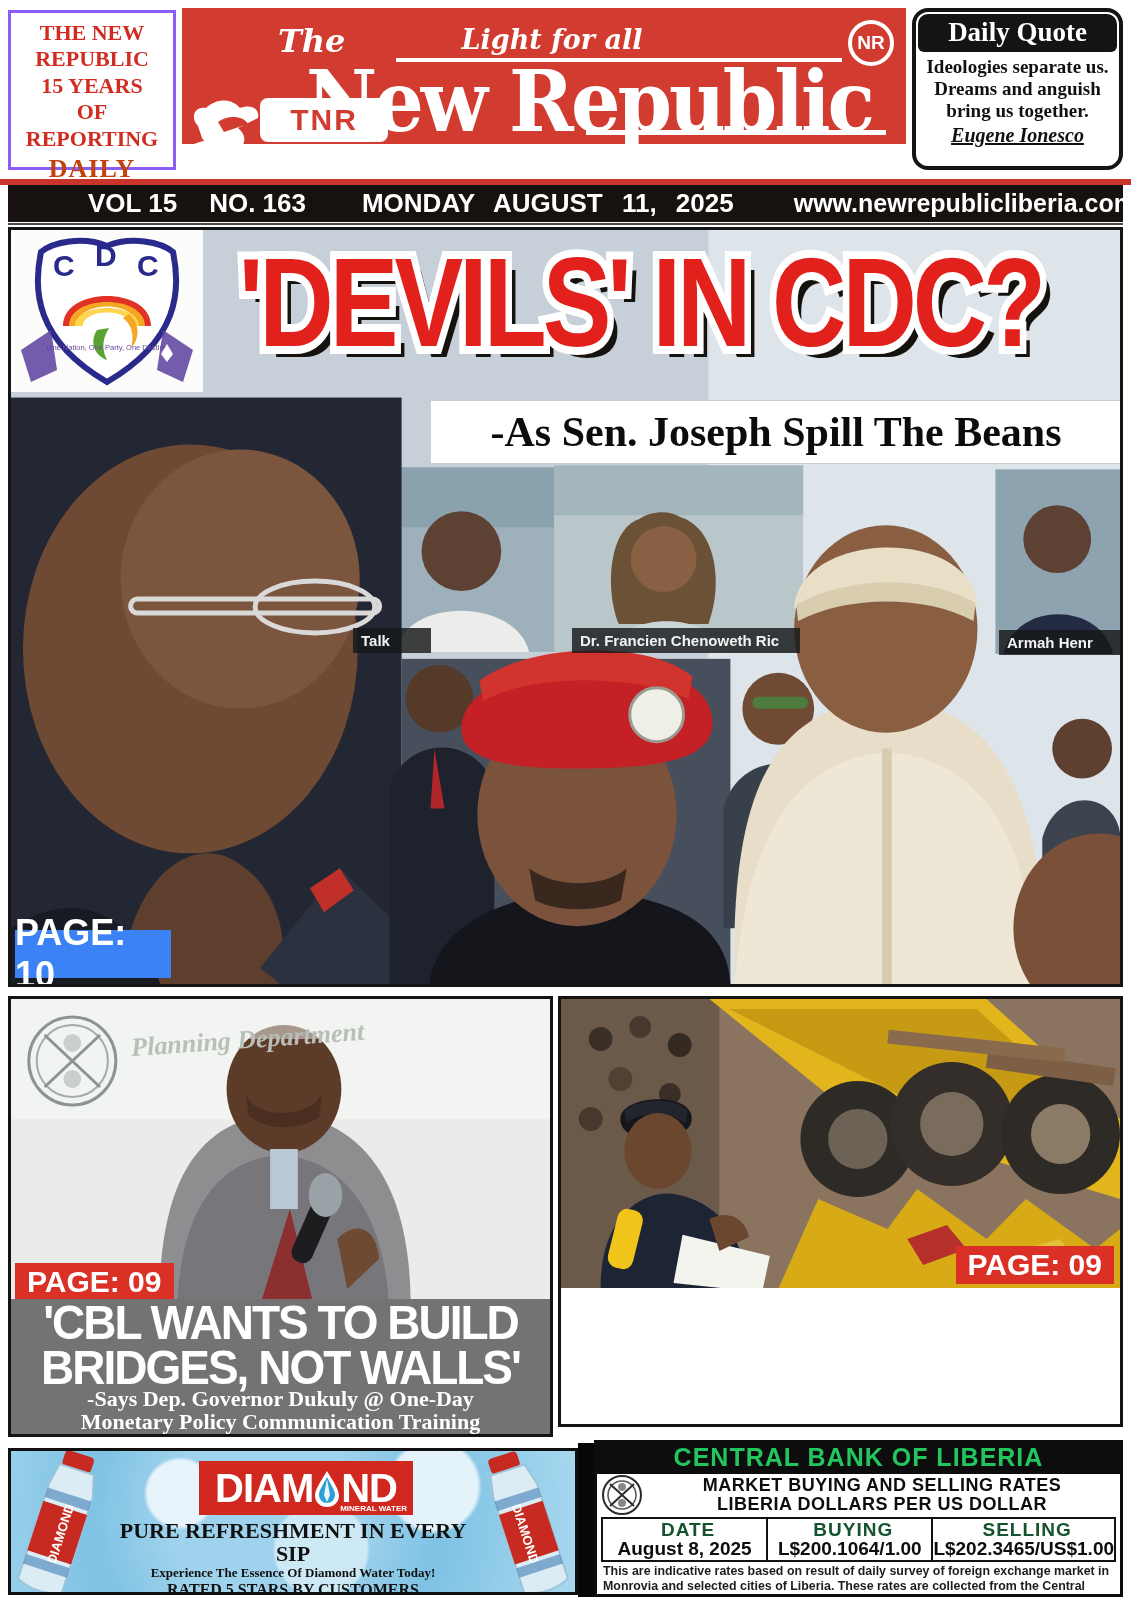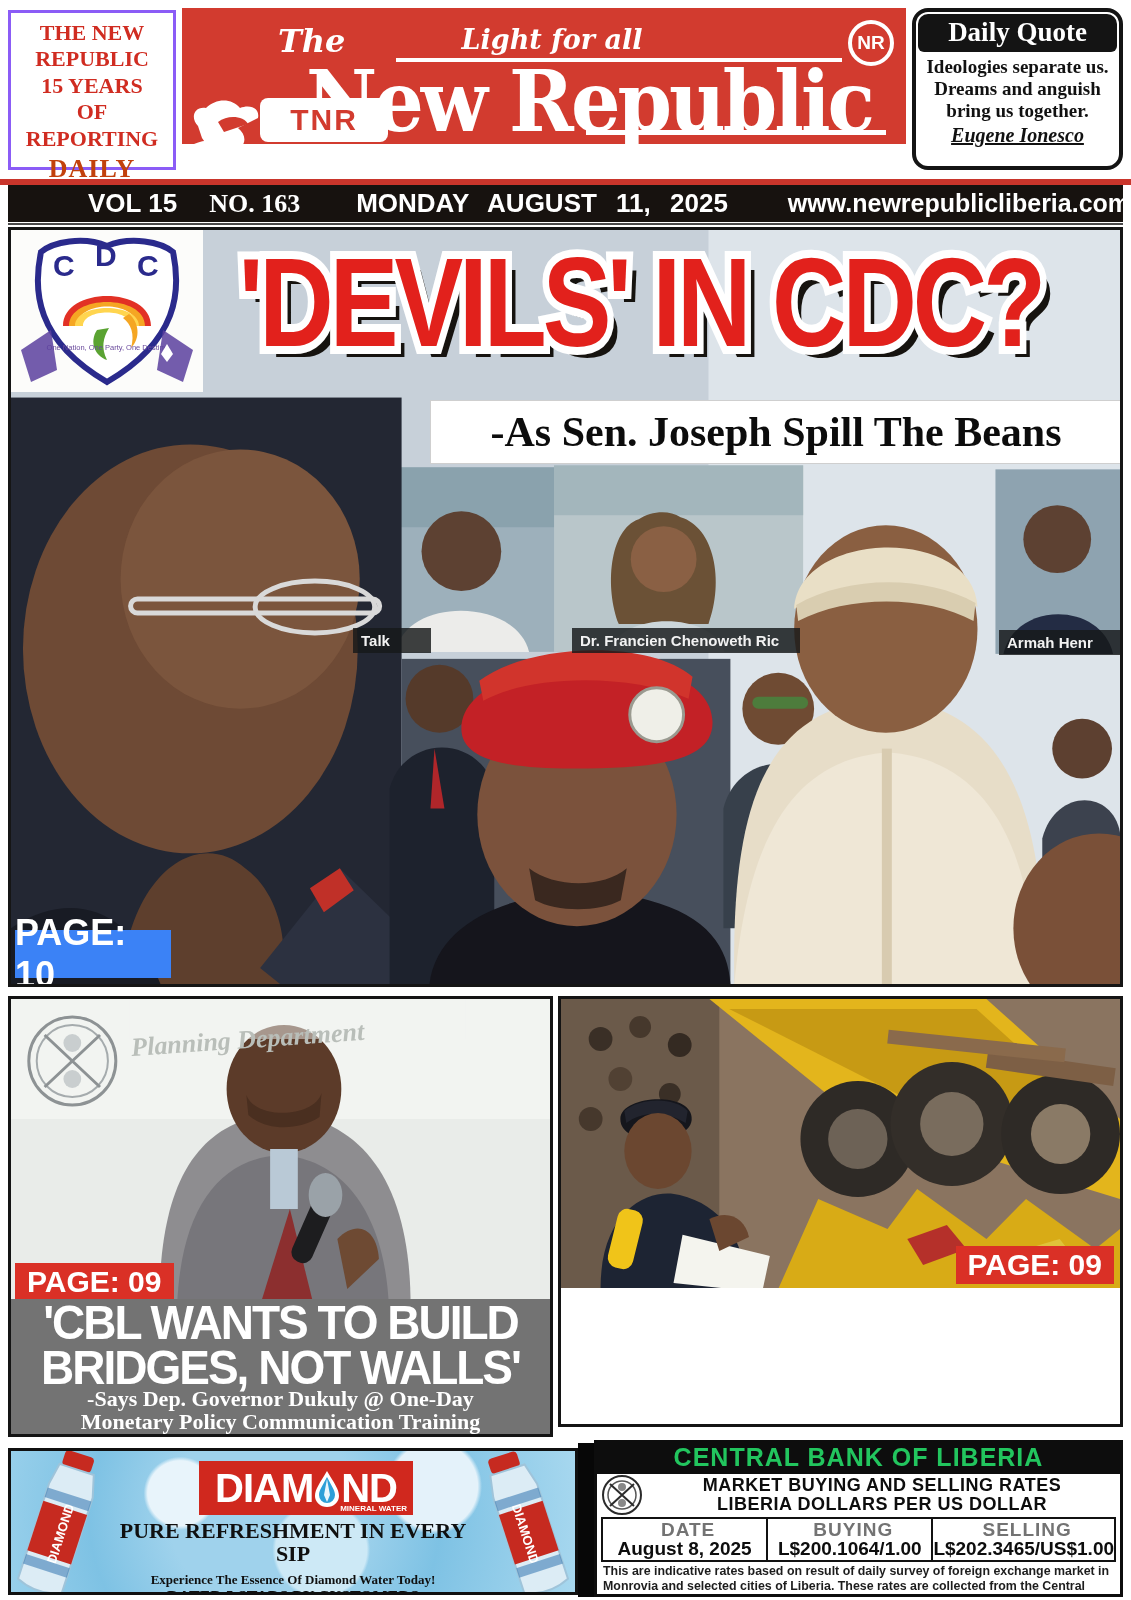--- a/index.html
+++ b/index.html
@@ -39,21 +39,21 @@
            font:900 27px/1.35 "Liberation Serif",serif;height:38px;}
   .dq-quote{padding:2px 5px 0 5px;text-align:center;color:#111;font:bold 19px/1.16 "Liberation Serif",serif;}
   .dq-author{display:block;text-align:center;color:#111;font:bold italic 20px/1.2 "Liberation Serif",serif;
              text-decoration:underline;margin-top:1px;}
 
   
   .red-rule{position:absolute;left:0px;top:179px;width:1131px;height:6px;background:#c9352b;}
   .info-bar{position:absolute;left:8px;top:185px;width:1115px;height:37px;background:#17120f;color:#fff;
             display:flex;align-items:center;font:900 26px "Liberation Sans",sans-serif;}
   .info-bar .ib{white-space:nowrap;}
-  .ib-vol{margin-left:80px;} .ib-no{margin-left:32px;font-family:Liberation Serif, serif;} .ib-date{margin-left:56px;word-spacing:12px;}
+  .ib-vol{margin-left:80px;} .ib-no{margin-left:32px;} .ib-date{margin-left:56px;word-spacing:12px;}
   .ib-site{margin-left:60px;font-size:25px;}
   .info-rule2{position:absolute;left:8px;top:223px;width:1115px;height:2px;background:#4a4a4a;}
 
   
   .main-card{position:absolute;left:8px;top:227px;width:1115px;height:760px;border:3px solid #151515;
              background:#c7d0d9;overflow:hidden;}
   .collage-svg{position:absolute;left:0;top:0;width:100%;height:100%;}
   .cdc-box{position:absolute;left:0px;top:0px;width:192px;height:162px;background:#fcfcfa;}
   .hl-stack{position:absolute;left:150px;right:0px;top:-2px;height:175px;}
   .hl{position:absolute;left:0;right:0;top:12px;text-align:center;white-space:nowrap;
@@ -95,36 +95,36 @@
                  radial-gradient(circle at 55% 70%,#cde9f6 0 14%,transparent 15%),
                  radial-gradient(circle at 75% 25%,#e4f2fa 0 10%,transparent 11%),
                  radial-gradient(circle at 45% 45%,#9fd2ec 0 30%,#7ec2e4 55%,#a8d8ef 100%);}
   .ad-logo{position:absolute;left:188px;top:10px;width:214px;height:54px;background:#d0281e;
            display:flex;align-items:center;justify-content:center;color:#fff;}
   .ad-logo b{font:900 40px "Liberation Sans",sans-serif;letter-spacing:-1px;}
   .ad-logo .brand-sub{position:absolute;right:6px;bottom:2px;font:bold 8px "Liberation Sans",sans-serif;color:#fff;}
   .drop{width:26px;height:38px;margin:0 1px;}
   .ad-text{position:absolute;left:90px;right:90px;top:68px;text-align:center;color:#101010;}
   .ad-tagline{display:block;font:bold 22px/1.05 "Liberation Serif",serif;letter-spacing:0px;}
-  .ad-l2{display:block;font:bold 13px/1.2 "Liberation Serif",serif;margin-top:7px;}
+  .ad-l2{display:block;font:bold 13px/1.2 "Liberation Serif",serif;}
   .ad-l3{display:block;font:bold 16px/1.15 "Liberation Serif",serif;}
   .bottle{position:absolute;width:110px;height:150px;top:-2px;}
   .bottle-l{left:-6px;} .bottle-r{right:-6px;}
   .divider{position:absolute;left:578px;top:1443px;width:16px;height:154px;background:#070707;}
 
   .rates{position:absolute;left:594px;top:1440px;width:529px;height:157px;border:3px solid #0d0d0d;background:#fff;overflow:hidden;}
   .rates-title{background:#0d0d0d;color:#22c55e;text-align:center;font:900 25px/1.1 "Liberation Sans",sans-serif;
                letter-spacing:1px;padding:1px 0 2px;transform-origin:top;}
   .rates-sub{display:flex;align-items:center;}
   .rates-seal{flex:0 0 44px;height:42px;margin-left:3px;}
   .rates-sub-text{flex:1;text-align:center;color:#0d0d0d;font:900 18px/1.05 "Liberation Sans",sans-serif;letter-spacing:.5px;}
   .rates-table{display:flex;border:2px solid #111;margin:1px 4px 0 4px;}
   .rates-col{flex:1;text-align:center;border-right:2px solid #111;padding:1px 0;}
   .rates-col:last-child{border-right:none;}
-  .rates-col .t-head{display:block;font:900 19px/1 "Liberation Sans",sans-serif;color:#737373;letter-spacing:1px;padding-left:7px;}
+  .rates-col .t-head{display:block;font:900 19px/1 "Liberation Sans",sans-serif;color:#14532d;letter-spacing:1px;padding-left:7px;}
   .rates-col .t-val{display:block;font:900 19px/1.1 "Liberation Sans",sans-serif;color:#0d0d0d;}
   .rates-disclaimer{margin:2px 6px;color:#1d1d1d;font:bold 12.4px/1.2 "Liberation Sans",sans-serif;text-align:left;}
 </style>
 </head>
 <body>
 
 <div id="paper">
 
   <div class="promo-box">
     <span class="promo-line">THE NEW</span>

